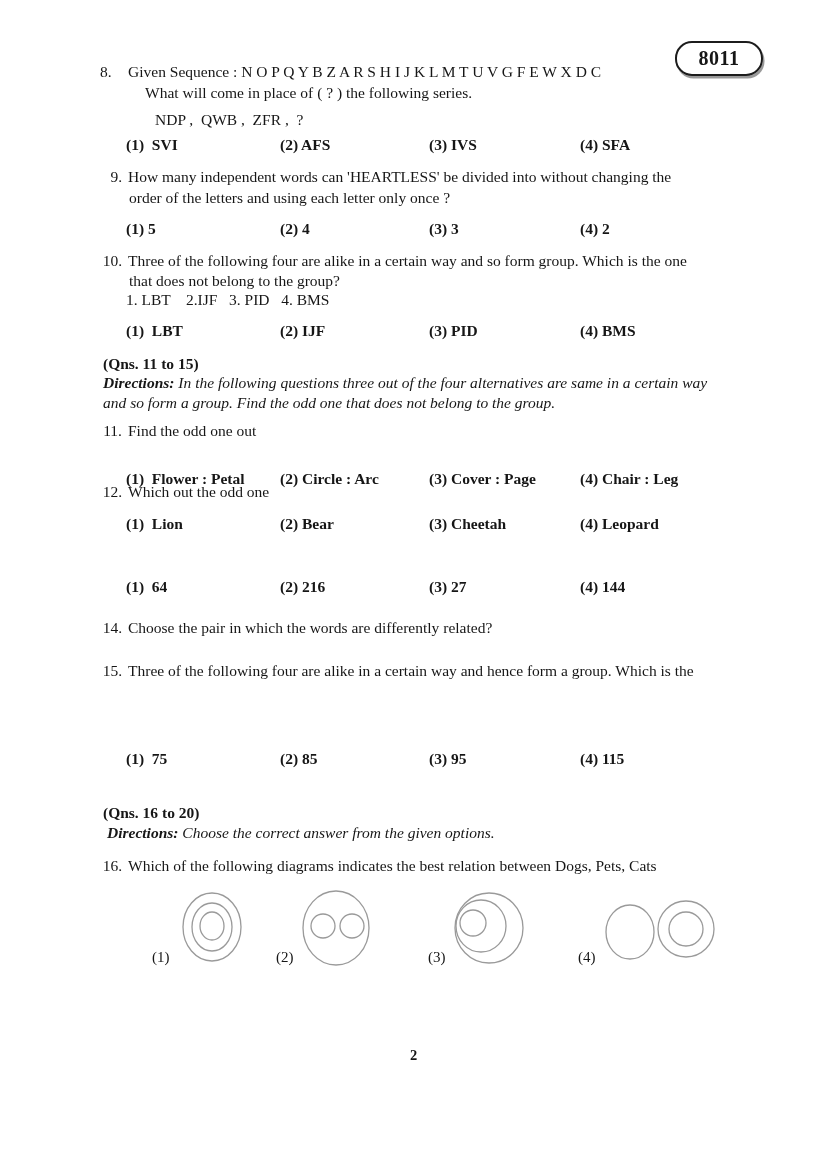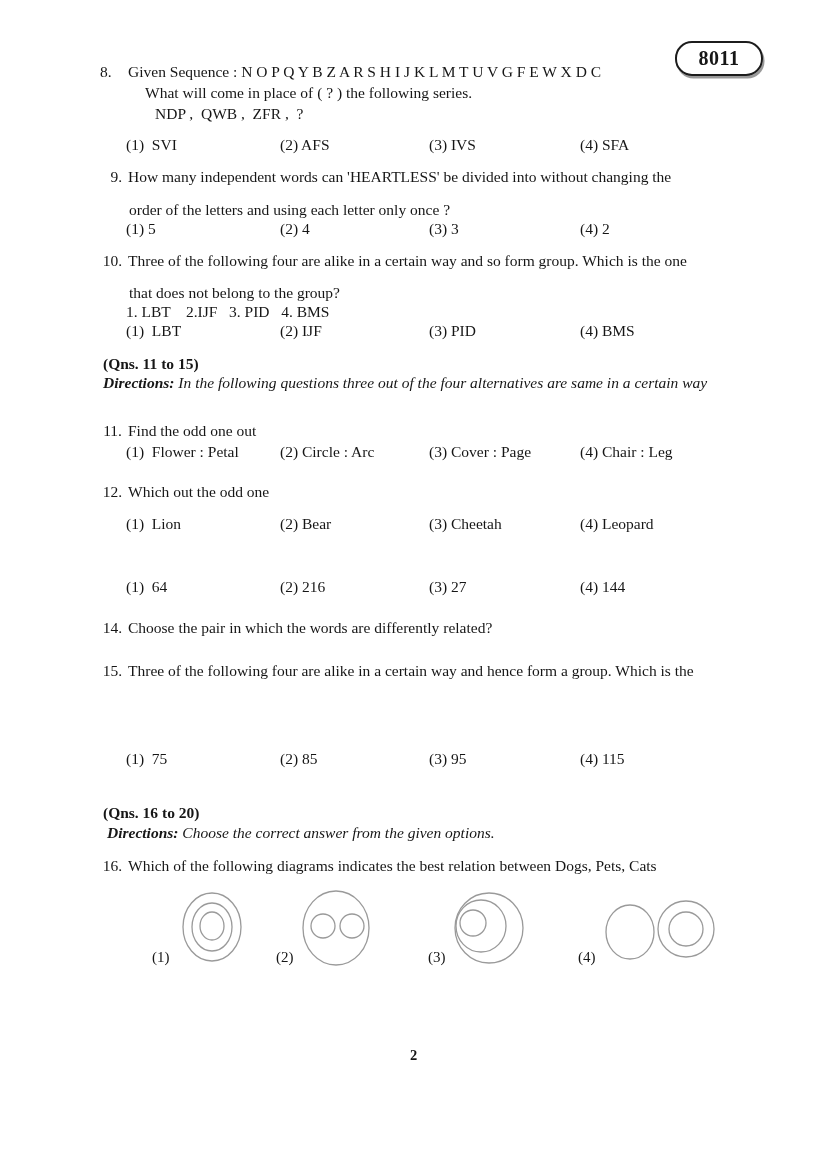--- a/index.html
+++ b/index.html
@@ -12,28 +12,28 @@
     position:absolute;left:675px;top:41px;width:84px;height:31px;
     border:2px solid #1c1c1c;border-radius:17px;text-align:center;line-height:31px;
     font-weight:bold;font-size:20px;letter-spacing:.5px;
     box-shadow:1.5px 2.5px 0 rgba(70,70,70,.55);
   }
   .q{position:absolute;left:100px;}
   .qrow{white-space:pre;}
   .qnum{display:inline-block;width:28px;box-sizing:border-box;text-align:right;padding-right:6px;}
   .qnum.left{text-align:left;padding-right:0;}
   .qcont{margin-left:45px;white-space:pre;}
-  .qcont.indent2{margin-left:29px;margin-top:12px;}
-  .qseries{margin-left:55px;white-space:pre;}
+  .qcont.indent2{margin-left:29px;}
+  .qseries{margin-left:55px;white-space:pre;margin-top:6px;}
   .qitems{margin-left:26px;white-space:pre;}
   .hdr{position:absolute;left:103px;font-weight:bold;white-space:pre;}
   .dirs{position:absolute;left:103px;font-style:italic;line-height:20px;}
   .dline{white-space:pre;}
   .dlabel{font-weight:bold;}
-  .optrow{position:absolute;left:0;top:0;width:743px;height:21px;}
+  .optrow{position:absolute;left:0;top:0;width:743px;height:21px;font-weight:bold;}
   .opt{position:absolute;top:0;white-space:pre;}
   .c1{left:126px;}.c2{left:280px;}.c3{left:429px;}.c4{left:580px;}
   .diagrams{position:absolute;left:0;top:0;pointer-events:none;}
   .diag-labels{position:absolute;left:0;top:947px;width:827px;height:21px;font-size:15px;}
   .dlab{position:absolute;top:0;}
   .pagenum{position:absolute;left:0;top:1045px;width:827px;text-align:center;font-weight:bold;font-size:14.5px;}
 </style>
 </head>
 <body>
 
@@ -72,26 +72,27 @@
   <div class="optrow" style="top:320px">
     <span class="opt c1">(1)  LBT</span>
     <span class="opt c2">(2) IJF</span>
     <span class="opt c3">(3) PID</span>
     <span class="opt c4">(4) BMS</span>
   </div>
 
   <div class="hdr" style="top:353px">(Qns. 11 to 15)</div>
   <div class="dirs" style="top:373px">
     <div class="dline"><span class="dlabel">Directions:</span><span> In the following questions three out of the four alternatives are same in a certain way</span></div>
+    <div class="dline">and so form a group. Find the odd one that does not belong to the group.</div>
   </div>
 
   <div class="q" style="top:420px">
     <div class="qrow"><span class="qnum">11.</span><span class="qtext">Find the odd one out</span></div>
   </div>
-  <div class="optrow" style="top:441px">
+  <div class="optrow" style="top:468px">
     <span class="opt c1">(1)  Flower : Petal</span>
     <span class="opt c2">(2) Circle : Arc</span>
     <span class="opt c3">(3) Cover : Page</span>
     <span class="opt c4">(4) Chair : Leg</span>
   </div>
 
   <div class="q" style="top:481px">
     <div class="qrow"><span class="qnum">12.</span><span class="qtext">Which out the odd one</span></div>
   </div>
   <div class="optrow" style="top:513px">

